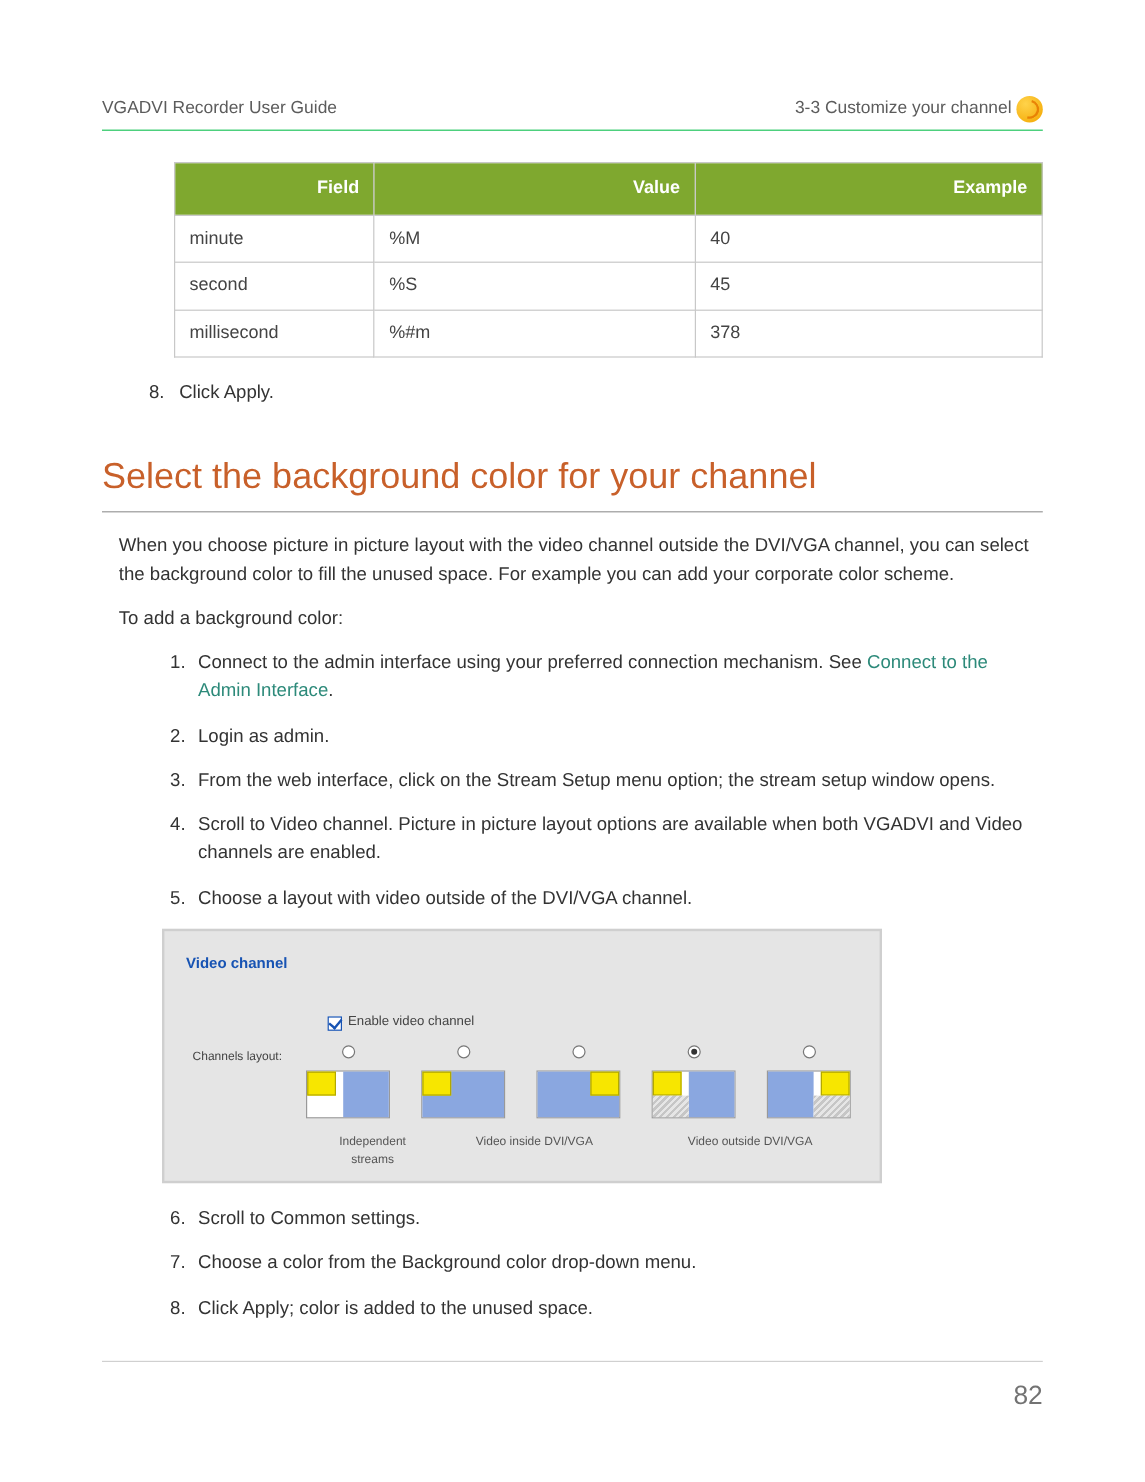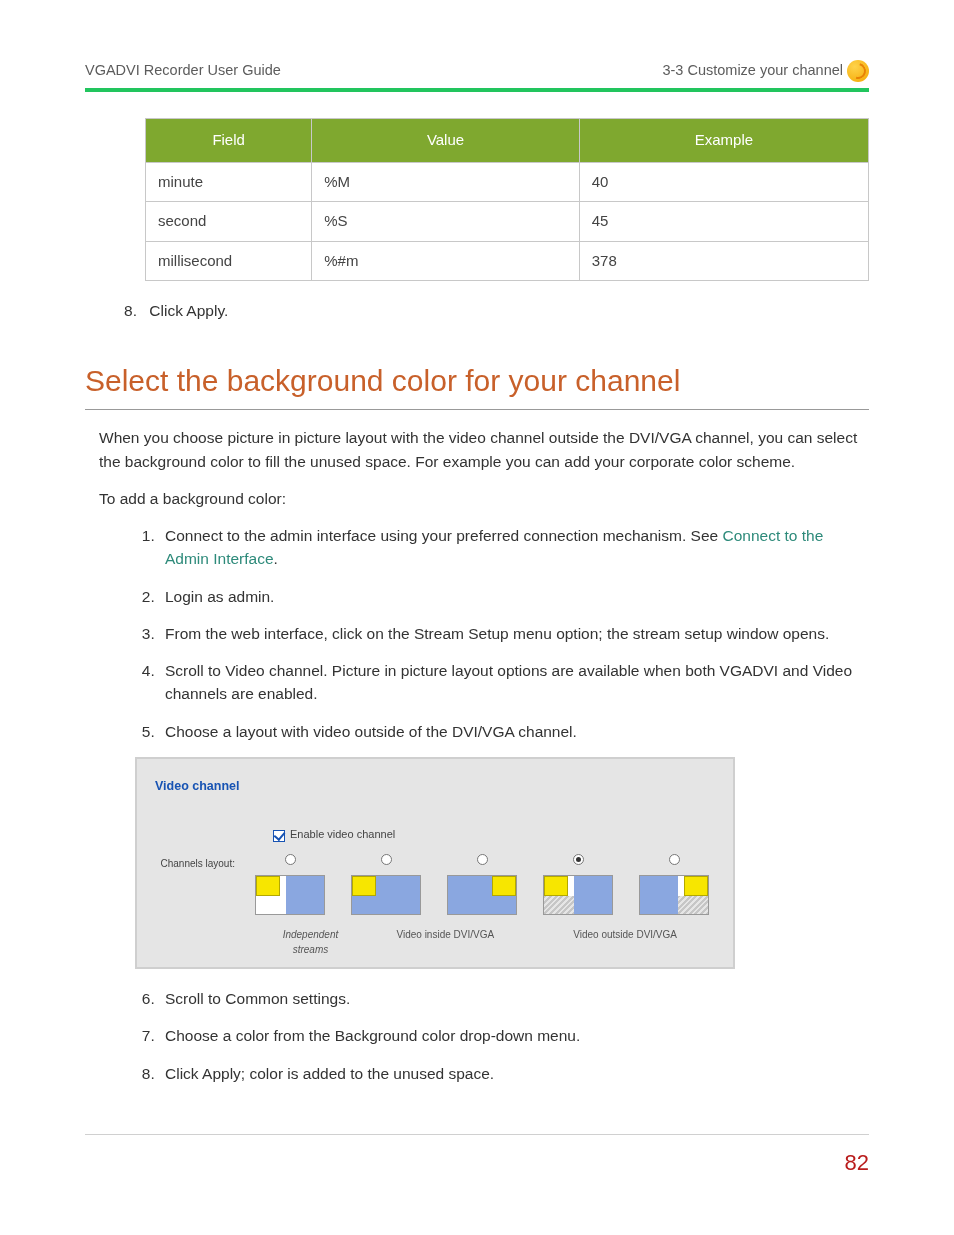--- a/index.html
+++ b/index.html
@@ -11,23 +11,24 @@
     height: 1235px;
     position: relative;
     font-size: 15.5px;
     line-height: 1.5;
   }
   .page { padding: 60px 85px 40px 85px; }
   .topbar {
     display: flex;
     justify-content: space-between;
     align-items: center;
-    border-bottom: 4px solid #22c55e;
+    border-bottom: 1px solid #22c55e;
     padding-bottom: 6px;
     margin-bottom: 26px;
+    margin-top: 20px;
   }
   .top-left, .top-right { font-size: 14.5px; color: #5c5c5c; }
   .top-right-wrap { display: flex; align-items: center; gap: 4px; }
   .logo {
     width: 22px; height: 22px; border-radius: 50%;
     background: radial-gradient(circle at 35% 30%, #ffd34a, #f3a600);
     position: relative;
   }
   .logo::after {
     content: "";
@@ -42,24 +43,24 @@
   }
   .content-indent { margin-left: 60px; }
   table.format-table {
     border-collapse: collapse;
     width: 100%;
     font-size: 15px;
   }
   .format-table th {
     background: #7fa82f;
     color: #fff;
-    font-weight: 400;
+    font-weight: 700;
     padding: 10px 12px;
     border: 1px solid #c8c8c8;
-    text-align: center;
+    text-align: right;
   }
   .format-table td {
     border: 1px solid #c8c8c8;
     padding: 8px 12px;
     color: #444;
   }
   .th-field { width: 23%; }
   .th-value { width: 37%; }
   .th-example { width: 40%; }
   .step-8 { margin: 18px 0 0 28px; font-size: 15.5px; }
@@ -113,21 +114,21 @@
   .blue-left  { position: absolute; top: 0; left: 0; bottom: 0; right: 30px; background: #8aa7e0; }
   .yellow-sq { position: absolute; width: 24px; height: 20px; background: #f7e600; border: 1px solid #b3a800; }
   .hatch { position: absolute; background: repeating-linear-gradient(135deg,#c6c6c6 0,#c6c6c6 2px,#e6e6e6 2px,#e6e6e6 4px); }
   .group-label-row { display: flex; margin-top: 8px; font-size: 10px; color: #555; }
   .group-label-row span { text-align: center; }
   .page-num {
     position: absolute;
     bottom: 56px;
     right: 85px;
     font-size: 22px;
-    color: #b91c1c;
+    color: #737373;
     font-weight: 300;
   }
   .footer-line {
     position: absolute;
     left: 85px; right: 85px; bottom: 100px;
     border-top: 1px solid #d0d0d0;
   }
 </style>
 </head>
 <body>
@@ -240,21 +241,21 @@
               <div class="blue-left"></div>
               <div class="yellow-sq" style="top:0;right:0;left:auto;"></div>
               <div class="hatch" style="right:0;bottom:0;width:30px;height:18px;"></div>
             </div>
           </div>
         </div>
       </div>
 
       <div class="group-label-row">
         <span style="width:118px;"></span>
-        <span style="width:96px;font-style:italic;">Independent streams</span>
+        <span style="width:96px;">Independent streams</span>
         <span style="width:192px;">Video inside DVI/VGA</span>
         <span style="width:192px;">Video outside DVI/VGA</span>
       </div>
     </div>
 
     <ol class="steps" start="6">
       <li>
         <span>Scroll to </span><span class="bold">Common settings</span><span>.</span>
       </li>
       <li>

